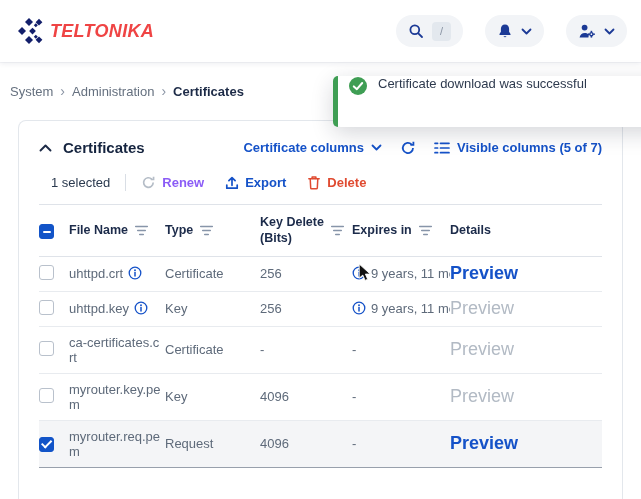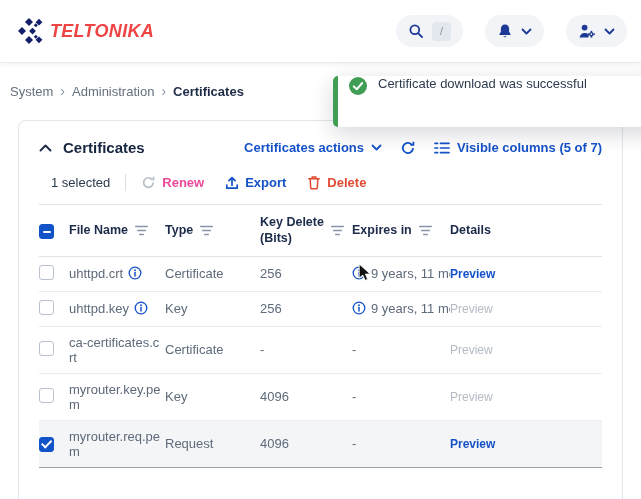--- a/index.html
+++ b/index.html
@@ -48,21 +48,21 @@
   .sec-left { display:flex; align-items:center; gap:11px; }
   .sec-title { font-size:15px; font-weight:700; color:#15243f; }
   .sec-actions { display:flex; align-items:center; gap:18px; }
   .blue-ctl { color:#1552c8; font-size:13px; font-weight:700; gap:7px; }
 
   
   .toolbar { display:flex; align-items:center; margin:18px 12px 13px; font-size:13px; }
   .sel-count { color:#2a394e; }
   .vdiv { width:1px; height:17px; background:#d9dee5; margin:0 15px; }
   .tb-btn { gap:6px; font-size:13px; font-weight:700; margin-right:21px; }
-  .tb-btn.disabled { color:#ec4899; cursor:default;justify-content:flex-end; }
+  .tb-btn.disabled { color:#8b5cf6; cursor:default;justify-content:flex-end; }
   .tb-btn.blue { color:#1552c8; }
   .tb-btn.red { color:#e04b31;justify-content:center; }
 
   
   table { width:100%; border-collapse:collapse; font-size:13px; table-layout:fixed; }
   thead th {
     text-align:left; font-size:12.5px; font-weight:700; color:#1c2b4a;
     border-top:1px solid #dfe3e9; border-bottom:1px solid #dfe3e9;
     padding:9px 4px 9px 0; vertical-align:middle;
   }
@@ -73,21 +73,21 @@
   tbody td {
     padding:8px 4px 8px 0; border-bottom:1px solid #e8ebef; color:#5e6a7a;
     vertical-align:middle; line-height:15px;
   }
   tbody tr:last-child td { border-bottom:1.5px solid #98a0ac; }
   tr.selected td { background:#f4f5f7; }
   .file-cell { word-break:break-all; }
   .file-cell .info-icon, .expires-cell .info-icon { vertical-align:-2px; margin-left:5px; }
   .expires-cell { white-space:nowrap; overflow:hidden; }
   .expires-cell .info-icon { margin:0 5px 0 0; }
-  .preview-link { font-size:12px; text-decoration:none; cursor:pointer; }
+  .preview-link { font-size:18px; text-decoration:none; cursor:pointer; }
   .preview-link.enabled { color:#1552c8; font-weight:700; }
   .preview-link.disabled { color:#b2bac4; font-weight:400; cursor:default; }
 
   
   .checkbox {
     width:15px; height:15px; border:1.5px solid #b9c1cc; border-radius:3px; background:#fff;
     display:inline-flex; align-items:center; justify-content:center; cursor:pointer;
   }
   .checkbox.checked, .checkbox.indeterminate { background:#1254c8; border-color:#1254c8; }
   .checkbox.indeterminate::after { content:""; width:8px; height:2px; background:#fff; border-radius:1px; }
@@ -183,21 +183,21 @@
     <div class="sec-left">
       <button>
         <svg width="13" height="8" viewBox="0 0 13 8">
           <path d="M1.5 6.5 6.5 1.5 11.5 6.5" fill="none" stroke="#1d2b47" stroke-width="1.9" stroke-linecap="round" stroke-linejoin="round"></path>
         </svg>
       </button>
       <h2 class="sec-title">Certificates</h2>
     </div>
     <div class="sec-actions">
       <button class="blue-ctl">
-        <span>Certificates actions</span>
+        <span>Certificate columns</span>
         <svg width="11" height="7" viewBox="0 0 11 7">
           <path d="M1.5 1.5 5.5 5.5 9.5 1.5" fill="none" stroke="#1552c8" stroke-width="1.8" stroke-linecap="round" stroke-linejoin="round"></path>
         </svg>
       </button>
       <button class="blue-ctl">
         <svg width="16" height="16" viewBox="0 0 16 16">
           <path d="M13 8a5.1 5.1 0 1 1-1.5-3.6" fill="none" stroke="#1552c8" stroke-width="1.8"></path>
           <path d="M13.4 1.8v3h-3" fill="none" stroke="#1552c8" stroke-width="1.8"></path>
         </svg>
       </button>

